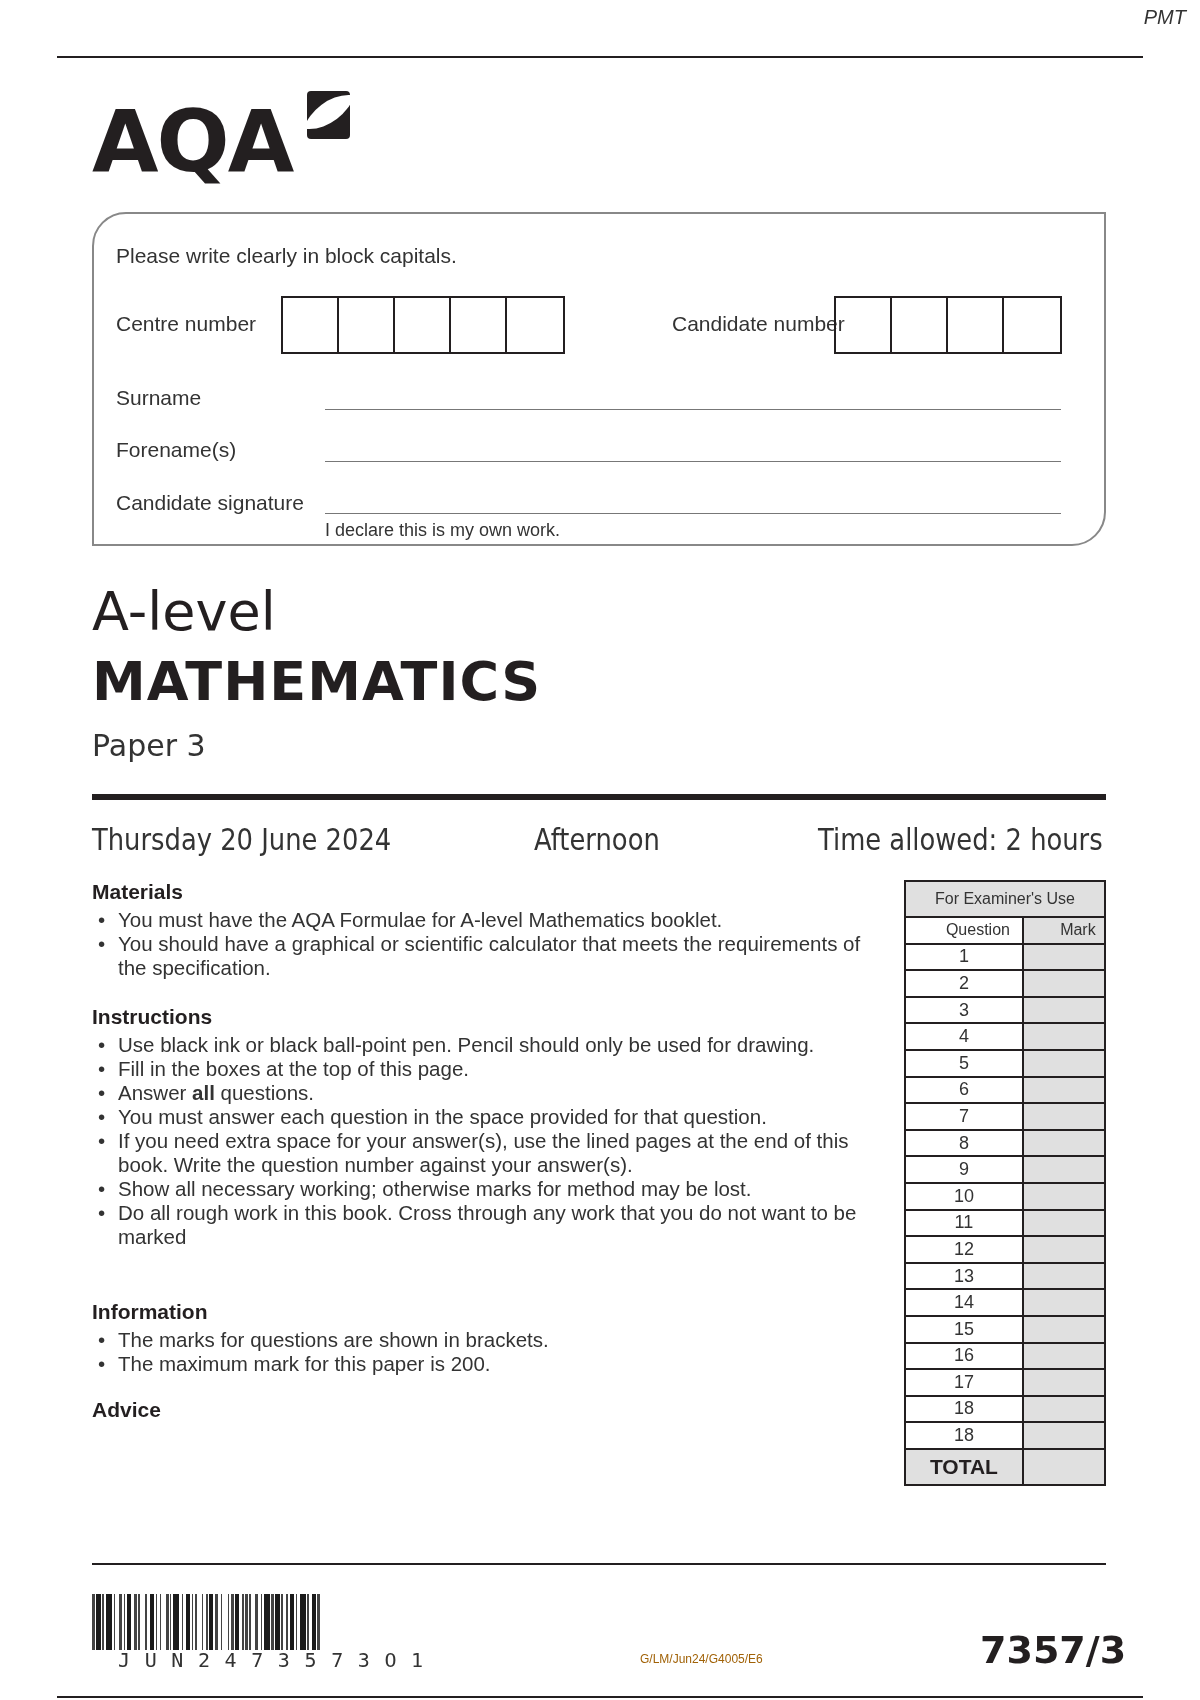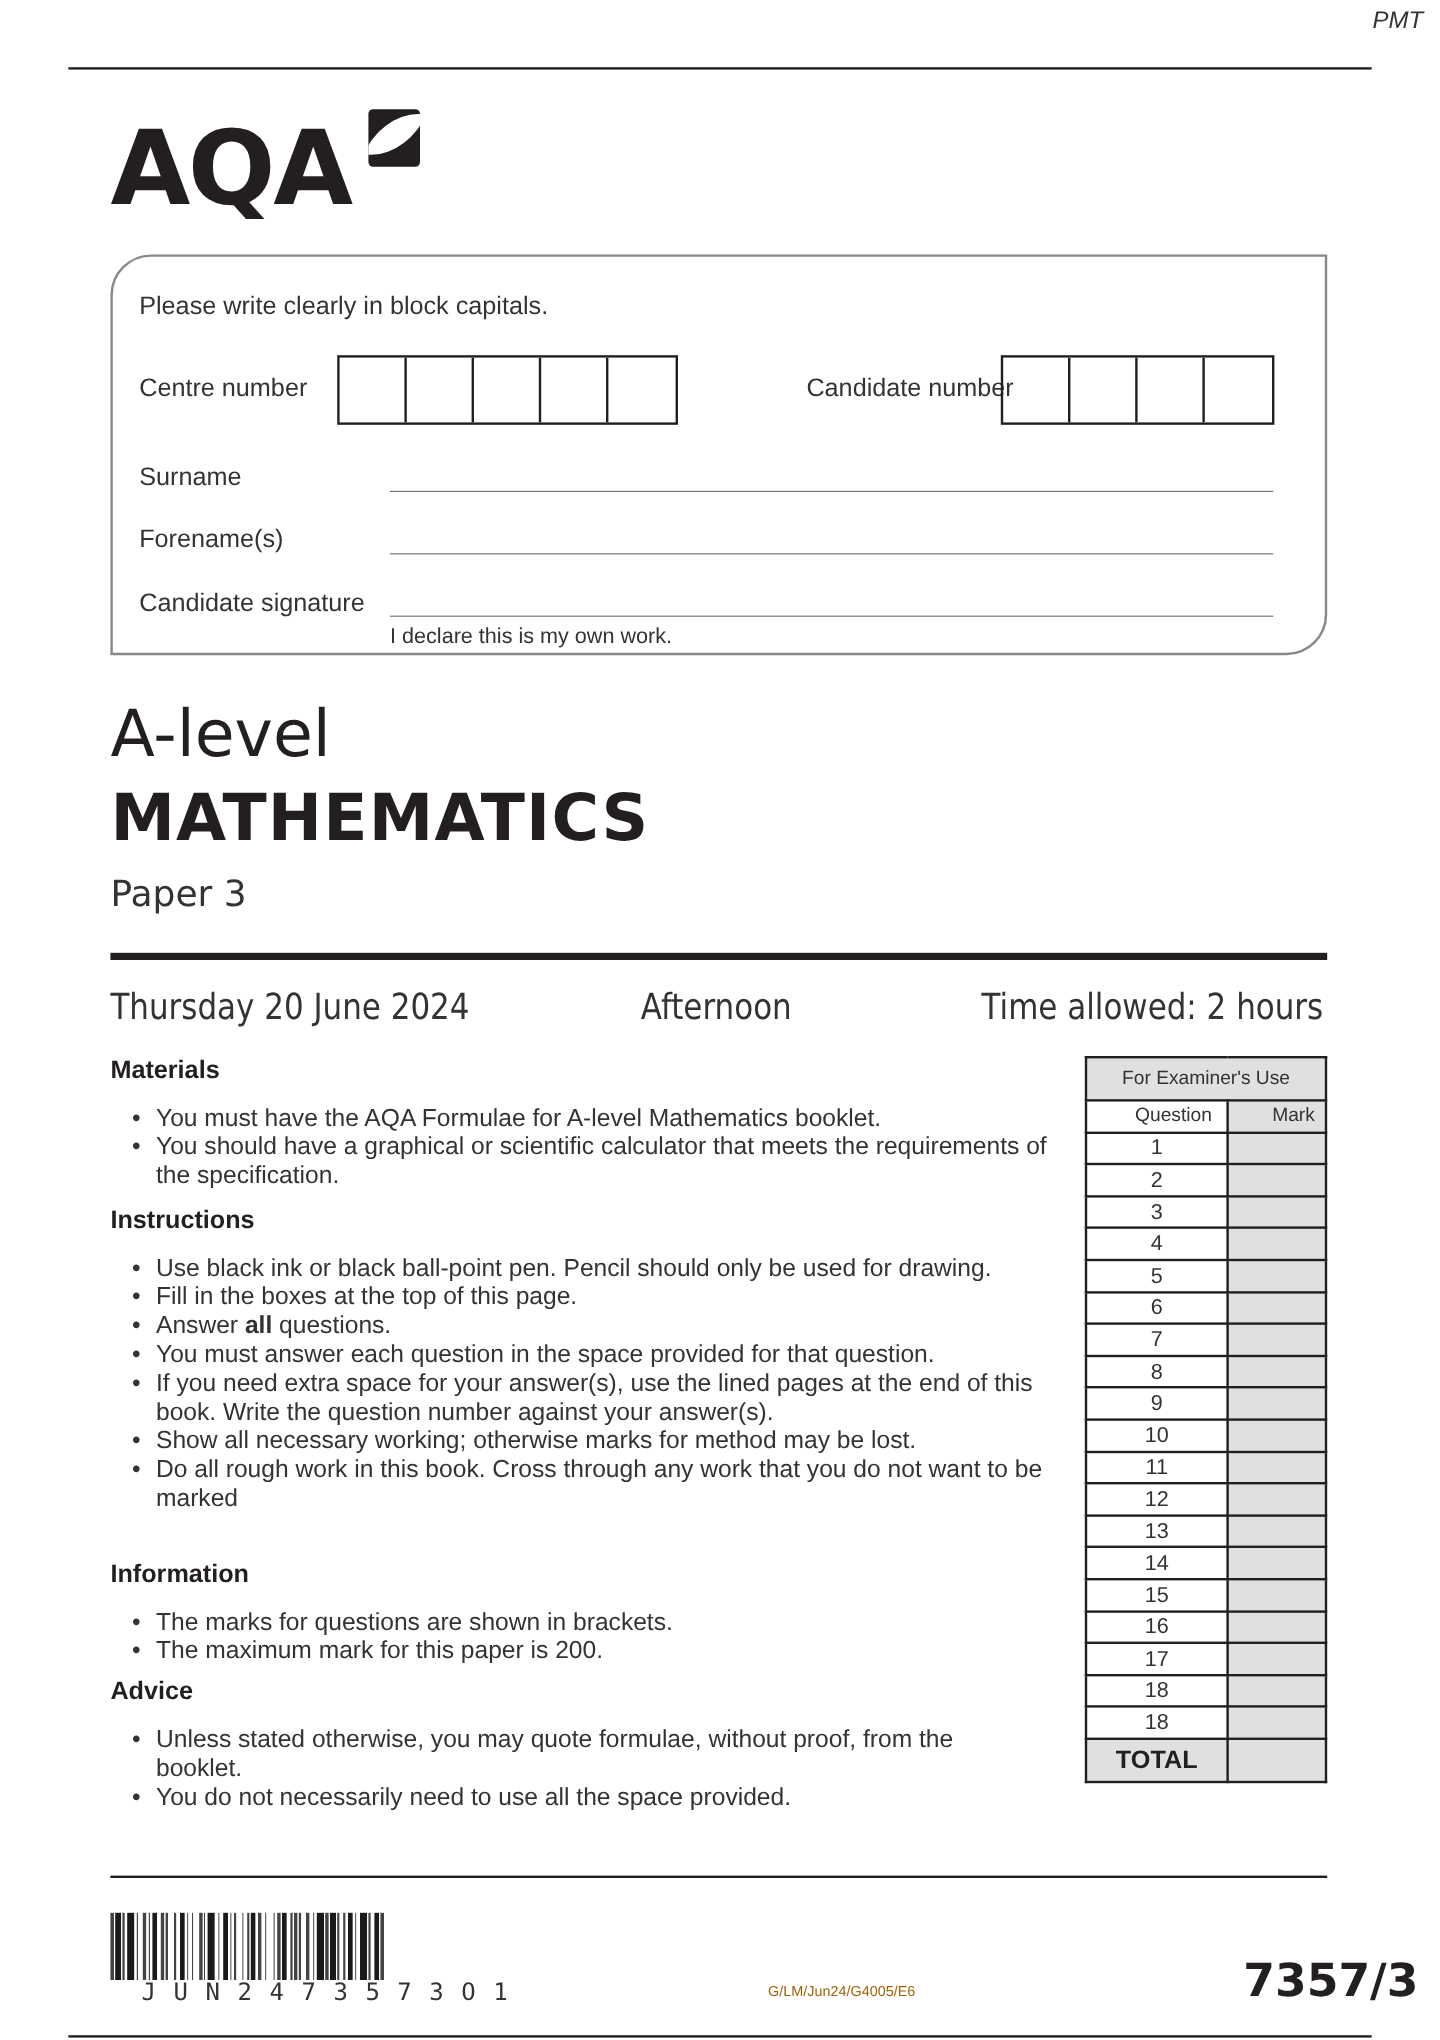--- a/index.html
+++ b/index.html
@@ -19,37 +19,37 @@
   .line { height: 1px; background: #777; }
   .declare { font-size: 18px; color: #333; }
 
   .t-alevel { left: 92px; top: 580px; font-size: 54px; font-family: "DejaVu Sans", sans-serif; font-weight: normal; }
   .t-maths { left: 92px; top: 650px; font-size: 54px; font-family: "DejaVu Sans", sans-serif; font-weight: bold; letter-spacing: 1px; }
   .t-paper { left: 92px; top: 728px; font-size: 30px; font-family: "DejaVu Sans", sans-serif; color: #333; }
   .meta { top: 822px; font-size: 30px; font-family: "DejaVu Sans", sans-serif; transform: scaleX(0.86); transform-origin: left top; color: #333; }
 
   .section { left: 92px; width: 800px; font-size: 20.5px; color: #333; line-height: 24px; }
   .section h3 { margin: 0; font-size: 21px; font-weight: bold; color: #231f20; }
-  .section ul { margin: 16px; padding: 0; list-style: none; }
+  .section ul { margin: 4px; padding: 0; list-style: none; }
   .section li { position: relative; padding-left: 22px; }
   .section li::before { content: "•"; position: absolute; left: 2px; top: 0; }
 
   table.exam { border-collapse: collapse; left: 904px; top: 880px; width: 202px; font-size: 18px; color: #333; }
   table.exam td, table.exam th { border: 2px solid #231f20; height: 24.6px; padding: 0; text-align: center; font-weight: normal; }
   table.exam th.title { background: #e0e0e0; font-size: 16px; height: 34px; }
   table.exam th.col { font-size: 16px; padding-left: 28px; }
   table.exam th.col.mark { background: #e0e0e0; }
   table.exam td.mark { background: #e0e0e0; }
   table.exam td.total { background: #e0e0e0; font-weight: bold; font-size: 21px; height: 34px; color: #231f20; }
 
   .barcode { left: 92px; top: 1594px; width: 382px; height: 56px; display: flex; align-items: stretch; }
   .barcode span { display: block; height: 100%; }
   .barcode-text { left: 118px; top: 1648px; font-size: 20px; letter-spacing: 14.6px; font-family: "DejaVu Sans Mono", monospace; color: #333; }
   .ref { left: 640px; top: 1652px; font-size: 12px; color: #a16207; }
-  .code { left: 1036px; top: 1628px; font-size: 38px; font-weight: bold; font-family: "DejaVu Sans", sans-serif; }
+  .code { left: 980px; top: 1628px; font-size: 38px; font-weight: bold; font-family: "DejaVu Sans", sans-serif; }
 </style>
 </head>
 <body>
 
 <div class="abs pmt">PMT</div>
 <div class="abs hr" style="left:57px; top:56px; width:1086px; height:2px;"></div>
 
 <div class="abs logo-text">AQA</div>
 <div class="abs logo-mark">
     <div class="leaf"></div>
@@ -119,24 +119,20 @@
 <div class="abs section" style="top:1300px;">
   <h3>Information</h3>
   <ul id="information-list">
       <li>The marks for questions are shown in brackets.</li>
       <li>The maximum mark for this paper is 200.</li>
     </ul>
 </div>
 
 <div class="abs section" style="top:1398px; width:720px;">
   <h3>Advice</h3>
-  <ul id="advice-list">
-      <li>Unless stated otherwise, you may quote formulae, without proof, from the booklet.</li>
-      <li>You do not necessarily need to use all the space provided.</li>
-    </ul>
 </div>
 
 <table class="abs exam">
   <thead>
     <tr>
         <th class="title" colspan="2">For Examiner's Use</th>
       </tr>
     <tr>
       <th class="col">Question</th>
       <th class="col mark">Mark</th>

